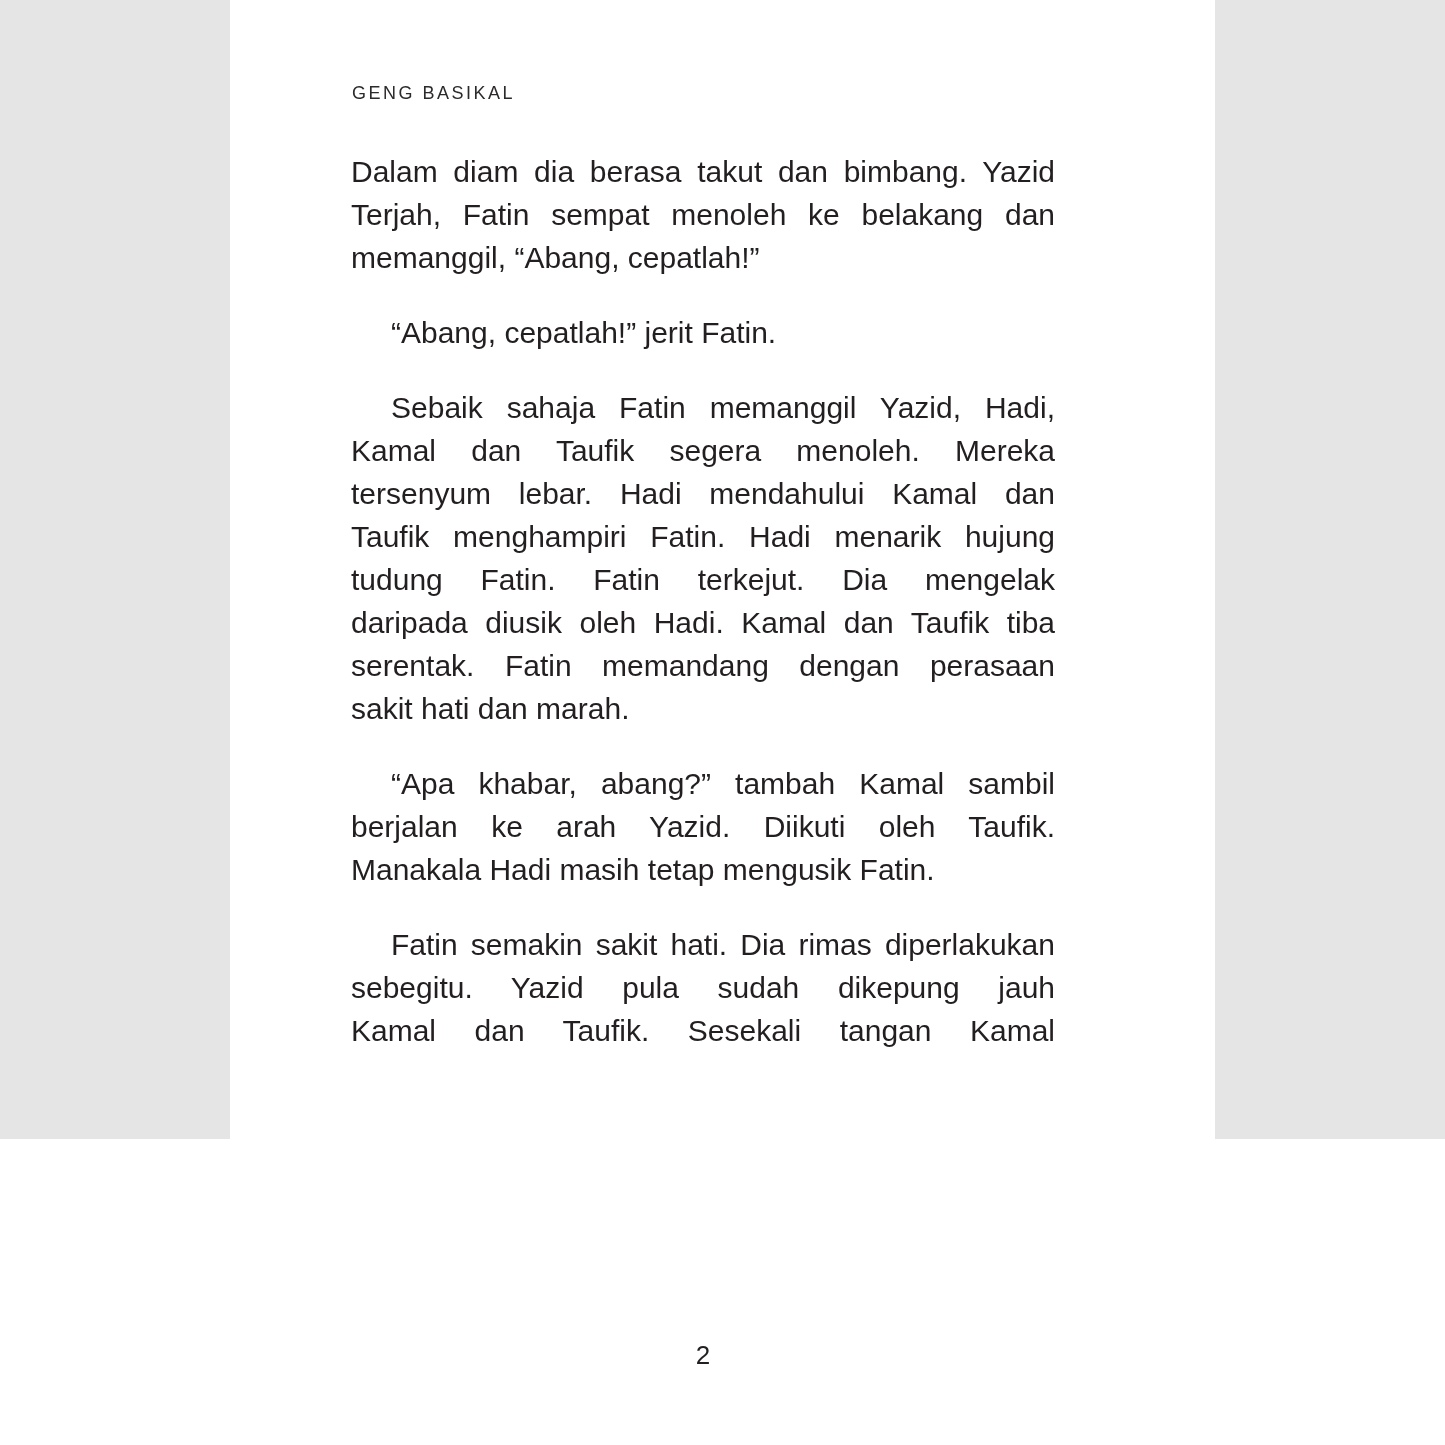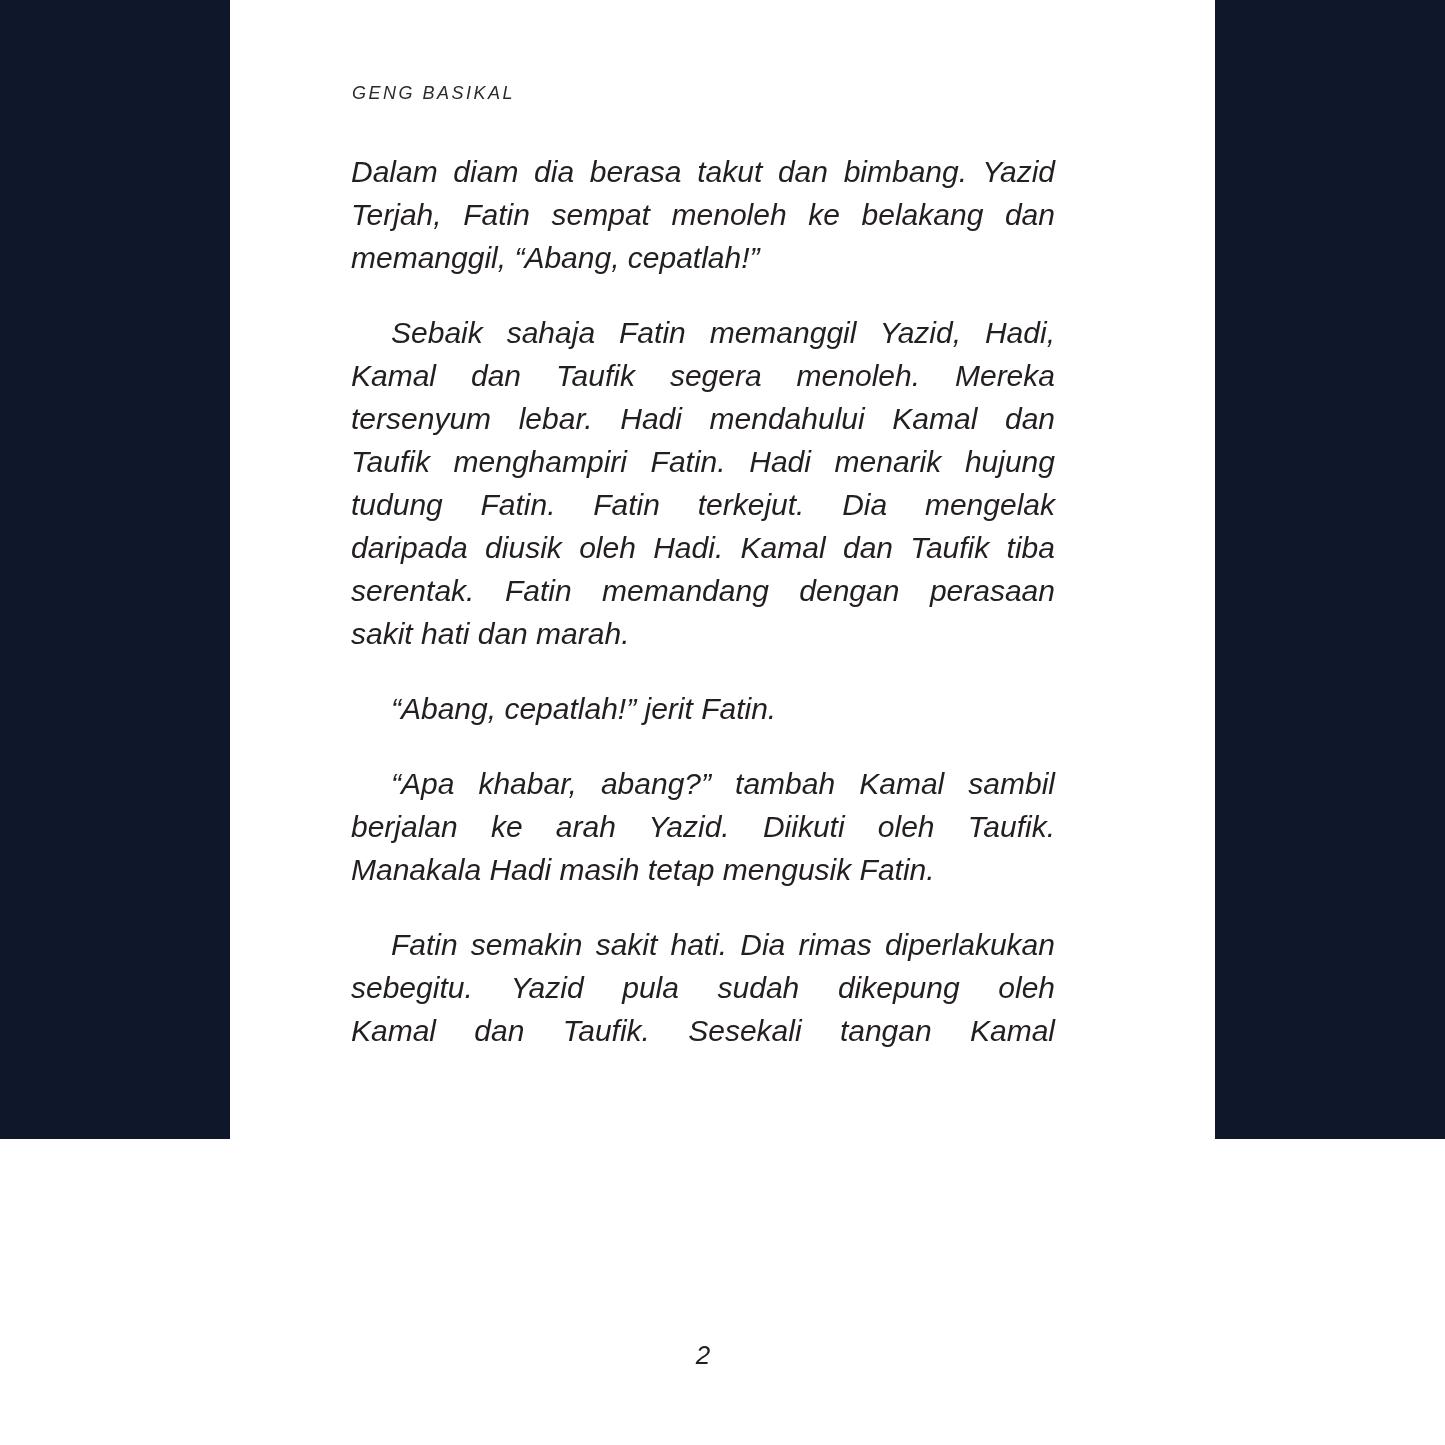--- a/index.html
+++ b/index.html
@@ -7,22 +7,21 @@
     padding: 0;
     width: 1445px;
     height: 1445px;
     overflow: hidden;
     font-family: "Liberation Sans", sans-serif;
   }
   .canvas {
     position: relative;
     width: 1445px;
     height: 1139px;
-    background: #0f172a;
-    font-style: italic;
+    background: #e5e5e5;
   }
   .page {
     position: absolute;
     left: 230px;
     top: 0;
     width: 985px;
     height: 1445px;
     background: #ffffff;
   }
   .running-header {
@@ -77,39 +76,39 @@
   <div class="page">
     <div class="running-header">GENG BASIKAL</div>
 
     <div class="body-text">
         <div class="paragraph">
           <div class="text-line">Dalam diam dia berasa takut dan bimbang. Yazid</div>
           <div class="text-line">Terjah, Fatin sempat menoleh ke belakang dan</div>
           <div class="text-line lastline">memanggil, “Abang, cepatlah!”</div>
         </div>
         <div class="paragraph">
+          <div class="text-line indented lastline">“Abang, cepatlah!” jerit Fatin.</div>
+        </div>
+        <div class="paragraph">
           <div class="text-line indented">Sebaik sahaja Fatin memanggil Yazid, Hadi,</div>
           <div class="text-line">Kamal dan Taufik segera menoleh. Mereka</div>
           <div class="text-line">tersenyum lebar. Hadi mendahului Kamal dan</div>
           <div class="text-line">Taufik menghampiri Fatin. Hadi menarik hujung</div>
           <div class="text-line">tudung Fatin. Fatin terkejut. Dia mengelak</div>
           <div class="text-line">daripada diusik oleh Hadi. Kamal dan Taufik tiba</div>
           <div class="text-line">serentak. Fatin memandang dengan perasaan</div>
           <div class="text-line lastline">sakit hati dan marah.</div>
         </div>
         <div class="paragraph">
-          <div class="text-line indented lastline">“Abang, cepatlah!” jerit Fatin.</div>
-        </div>
-        <div class="paragraph">
           <div class="text-line indented">“Apa khabar, abang?” tambah Kamal sambil</div>
           <div class="text-line">berjalan ke arah Yazid. Diikuti oleh Taufik.</div>
           <div class="text-line lastline">Manakala Hadi masih tetap mengusik Fatin.</div>
         </div>
         <div class="paragraph">
           <div class="text-line indented">Fatin semakin sakit hati. Dia rimas diperlakukan</div>
-          <div class="text-line">sebegitu. Yazid pula sudah dikepung oleh</div>
+          <div class="text-line">sebegitu. Yazid pula sudah dikepung jauh</div>
           <div class="text-line">Kamal dan Taufik. Sesekali tangan Kamal</div>
         </div>
       </div>
 
     <div class="page-number">2</div>
   </div>
 </div>
 
 </body></html>

